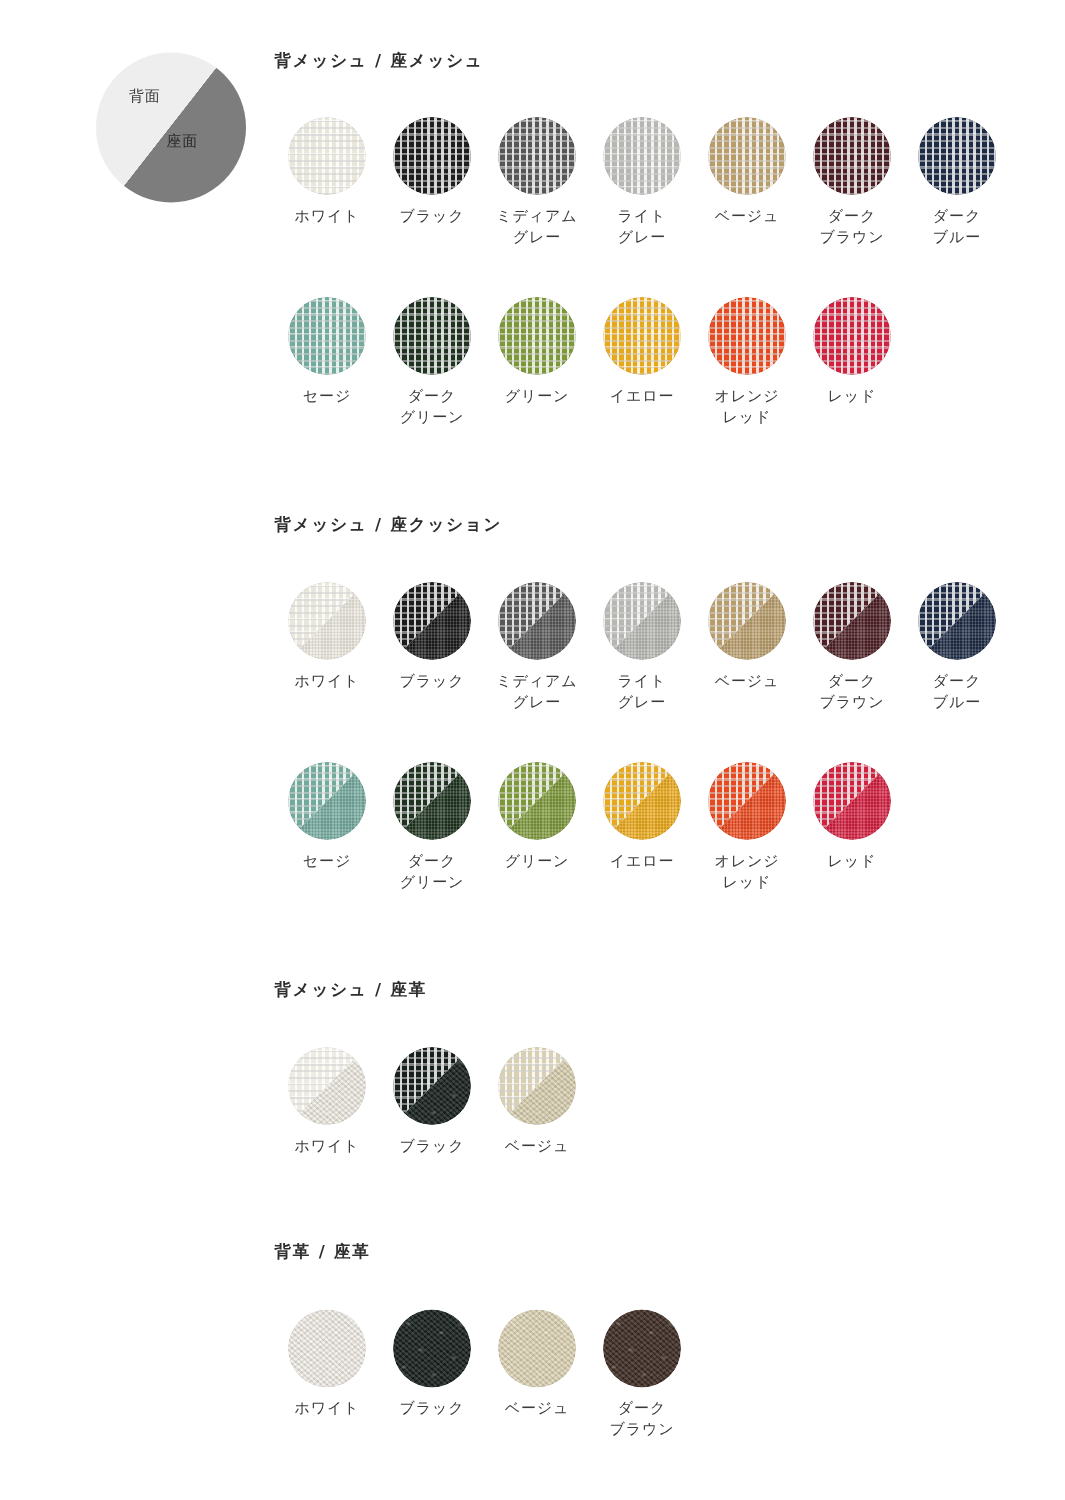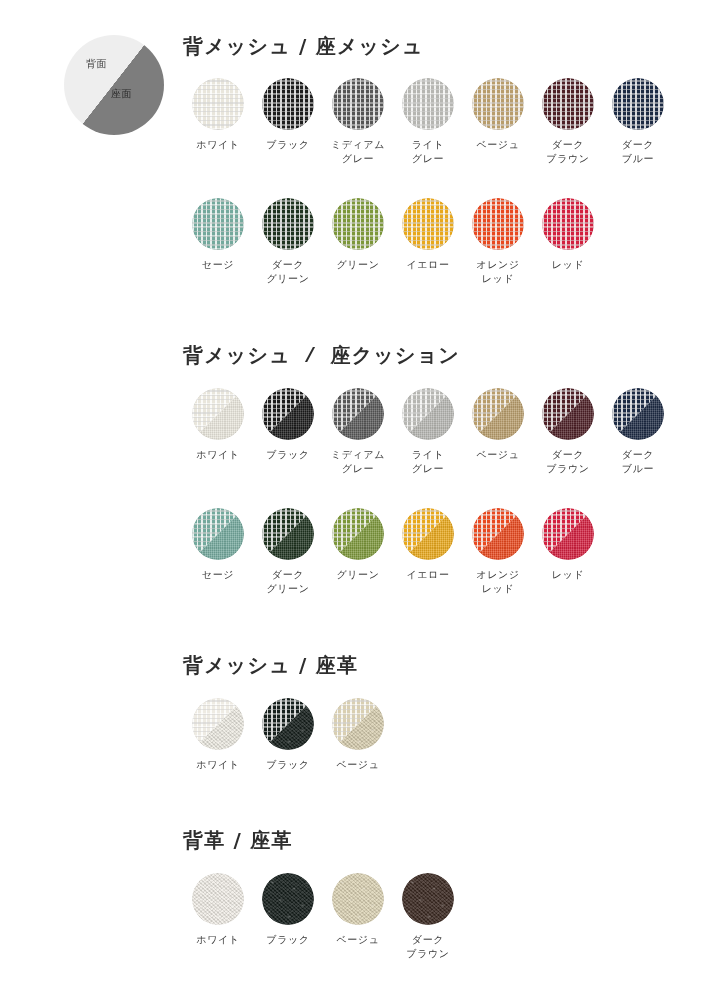--- a/index.html
+++ b/index.html
@@ -41,21 +41,21 @@
     color: #3a3a3a;
   }
   .legend-back { left: 22px; top: 22px; }
   .legend-seat { left: 47px; top: 52px; color: #2b2b2b; }
 
   
   .section { position: absolute; left: 0; top: 0; width: 710px; }
   .section-title {
     position: absolute;
     left: 183px;
-    font-size: 20px;
+    font-size: 11px;
     font-weight: bold;
     letter-spacing: 1.2px;
     color: #2e2e2e;
     white-space: nowrap;
   }
 
   
   .cell {
     position: absolute;
     width: 70px;
@@ -299,21 +299,21 @@
           <div class="base " style="background: rgb(210, 32, 63);">
             <div class="mesh-tex"></div>
             <div class="mesh-shadow"></div>
           </div>
           <div class="rim"></div>
         </div>
         <div class="cell-label">レッド</div>
       </div>
     </div>
     <div class="section">
-      <div class="section-title" style="top: 342px; font-family: Liberation Mono, monospace;">背メッシュ / 座クッション</div>
+      <div class="section-title" style="top: 342px;">背メッシュ / 座クッション</div>
       <div class="cell" style="left: 183px; top: 388px;">
         <div class="swatch">
           <div class="base half-seat" style="background: rgb(233, 230, 220);">
             <div class="fabric-tex"></div>
           </div>
           <div class="base half-mesh" style="background: rgb(233, 230, 220);">
             <div class="mesh-tex"></div>
             <div class="mesh-shadow"></div>
           </div>
           <div class="rim"></div>

